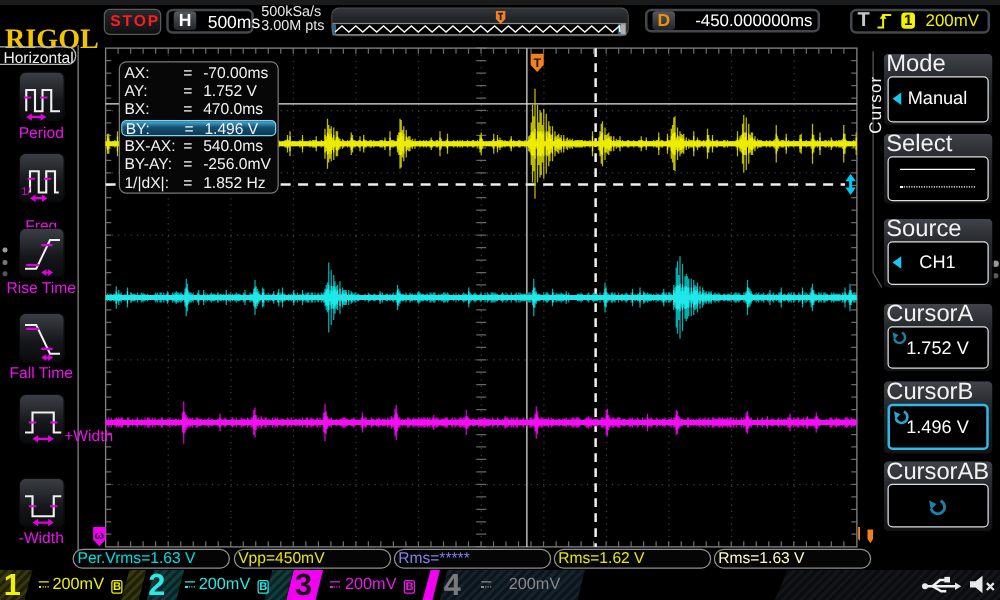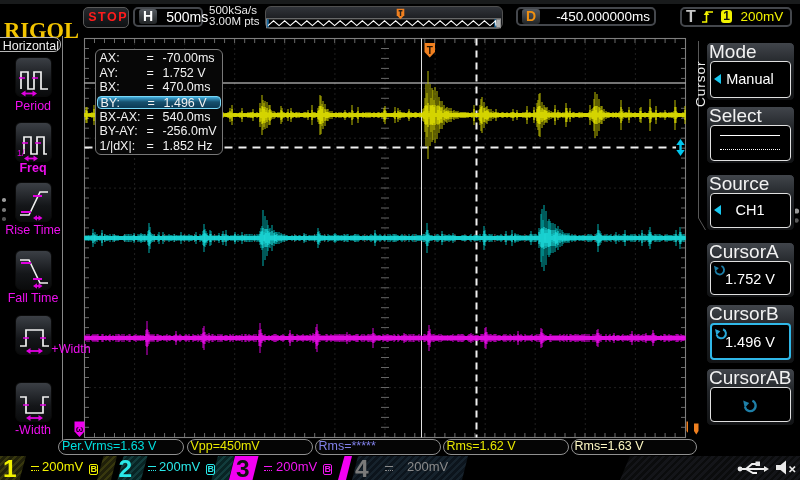--- a/index.html
+++ b/index.html
@@ -99,21 +99,21 @@
       <path d="M5 35.5l4.5-3v6zM21 35.5l-4.5-3v6z" fill="#e000e0"></path>
     </svg></div>
 <div class="abs llab" style="top:98.5px;">Period</div>
 <div class="abs lbtn" style="left:14.5px;top:121.5px;"><svg width="37" height="40" viewBox="0 0 37 40" fill="none">
 <path d="M8 31v-17h7v17h6v-17h7v17h3" stroke="#f0f0f0" stroke-width="1.7"></path>
 <path d="M6 20h6M19 20h6" stroke="#e000e0" stroke-width="1.6"></path>
 <text x="1" y="33" font-size="9" fill="#e000e0" font-family="Liberation Sans">1/</text>
 <path d="M10 35.5h10" stroke="#e000e0" stroke-width="1.8"></path>
       <path d="M8 35.5l4.5-3v6zM22 35.5l-4.5-3v6z" fill="#e000e0"></path>
     </svg></div>
-<div class="abs llab" style="top:161px;font-weight:bold;">Freq</div>
+<div class="abs llab" style="top:174px;">Freq</div>
 <div class="abs lbtn" style="left:14.5px;top:182px;"><svg width="37" height="40" viewBox="0 0 37 40" fill="none">
 <path d="M4 32h9l11-23h8" stroke="#f0f0f0" stroke-width="1.6"></path>
 <path d="M5 29h10M17 13h9" stroke="#e000e0" stroke-width="1.8"></path>
 <path d="M19 35h5" stroke="#e000e0" stroke-width="1.8"></path>
       <path d="M17 35l4-2.7v5.4zM26.5 35l-4-2.7v5.4z" fill="#e000e0"></path>
     </svg></div>
 <div class="abs llab" style="top:222.5px;">Rise Time</div>
 <div class="abs lbtn" style="left:14.5px;top:250px;"><svg width="37" height="40" viewBox="0 0 37 40" fill="none">
 <path d="M4 9h9l11 23h8" stroke="#f0f0f0" stroke-width="1.6"></path>
 <path d="M5 12h10M17 28h9" stroke="#e000e0" stroke-width="1.8"></path>

